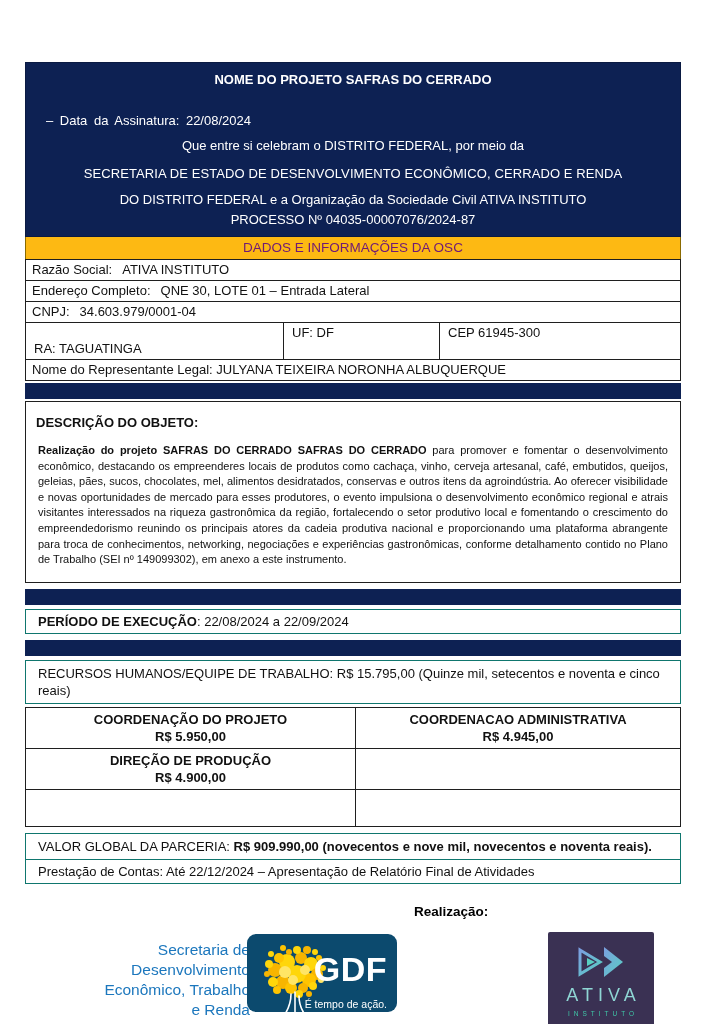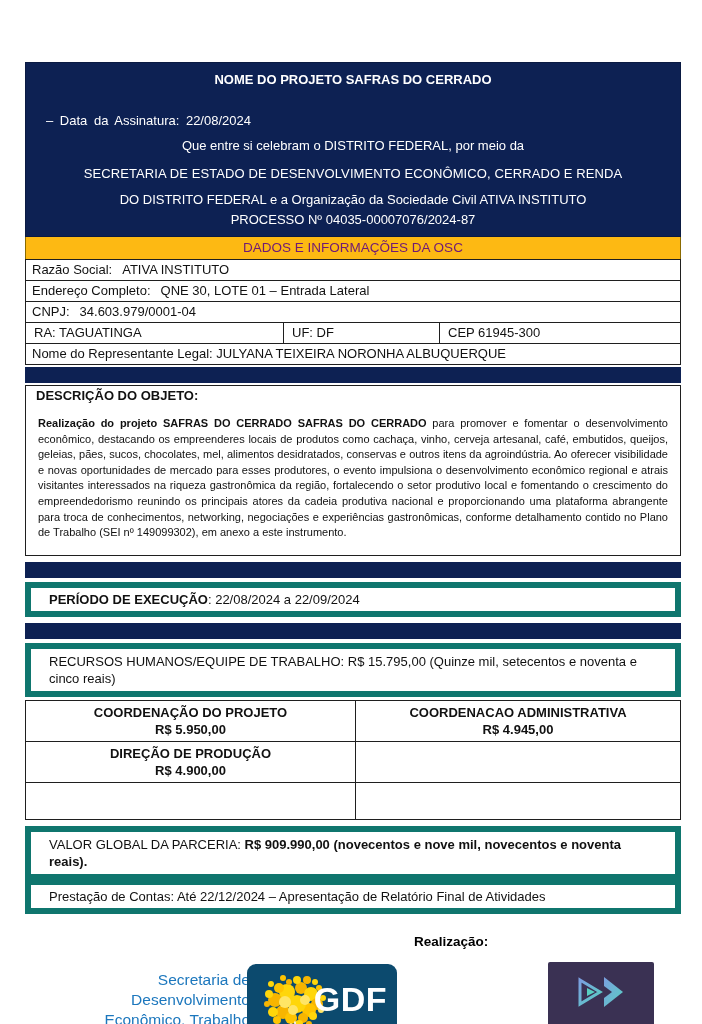--- a/index.html
+++ b/index.html
@@ -21,36 +21,36 @@
 
   
   .gold{background:#fdb913;color:#701a75;text-align:center;font-size:13.5px;
         padding:3px 0 4px;border:1px solid #8a6a00;border-top:none;box-sizing:border-box;}
 
   
   .row{border:1px solid #1f1f1f;margin-top:-1px;padding:2px 6px;font-size:13px;
        box-sizing:border-box;background:#fff;min-height:21px;line-height:16px;}
   .row3{display:flex;padding:0;}
   .row3 .c{padding:2px 8px;box-sizing:border-box;}
-  .row3 .c1{width:257px;}
+  .row3 .c1{width:257px;margin-top:16px;}
   .row3 .c2{width:156px;border-left:1px solid #1f1f1f;}
   .row3 .c3{flex:1;border-left:1px solid #1f1f1f;}
   .lbl-gap{display:inline-block;width:10px;}
 
   
   .navy-div{background:#0d2153;height:16px;margin-top:2px;}
 
   
-  .descbox{border:1px solid #1f1f1f;margin-top:2px;padding:2px 10px 12px;box-sizing:border-box;}
+  .descbox{border:1px solid #1f1f1f;margin-top:2px;padding:13px 10px 12px;box-sizing:border-box;}
   .descbox .dt{font-weight:bold;font-size:13px;margin-bottom:13px;}
   .descbox p{margin:2px;font-size:11px;line-height:15.6px;text-align:justify;}
   .b{font-weight:bold;}
 
   
-  .line-row{border:6px solid #0f766e;margin-top:4px;padding:4px 18px;font-size:13px;box-sizing:border-box;}
+  .line-row{border:1px solid #0f766e;margin-top:4px;padding:4px 12px;font-size:13px;box-sizing:border-box;}
 
   
   table.eq{border-collapse:collapse;width:100%;margin-top:3px;table-layout:fixed;}
   table.eq td{border:1px solid #1f1f1f;text-align:center;font-weight:bold;font-size:13px;
               padding:3px 4px;vertical-align:top;line-height:17px;}
   table.eq td.empty{height:30px;}
   table.eq col.l{width:330px;}
 
   
   .footer{position:relative;height:160px;margin-top:8px;}
@@ -59,21 +59,21 @@
               color:#1c77bd;font-weight:normal;font-size:15.5px;line-height:20px;}
   .gdf{position:absolute;left:222px;top:42px;width:150px;height:78px;background:#0c4a6e;
        border-radius:9px;overflow:hidden;}
   .gdf .mark{position:absolute;left:4px;top:4px;}
   .gdf .acr{position:absolute;right:10px;top:16px;color:#fff;font-weight:bold;font-size:34px;letter-spacing:.5px;}
   .gdf .tag{position:absolute;right:10px;top:64px;color:#fff;font-size:10.5px;}
   .gdf .base{position:absolute;left:10px;right:10px;top:80px;height:2px;background:#fff;}
   .ativa{position:absolute;left:523px;top:40px;width:106px;height:110px;background:#3a3153;
          border-radius:2px;text-align:center;overflow:hidden;}
   .ativa .mark{margin-top:13px;}
-  .ativa .name{color:#8fd6d4;font-size:18px;letter-spacing:5px;font-weight:400;margin-top:14px;text-indent:5px;}
+  .ativa .name{color:#8fd6d4;font-size:18px;letter-spacing:5px;font-weight:400;margin-top:2px;text-indent:5px;}
   .ativa .sub{color:#3fc9a8;font-size:6.5px;letter-spacing:4px;margin-top:4px;text-indent:4px;}
 </style>
 </head>
 <body>
 
 <div class="doc">
 
   <div class="hdr">
     <div class="t1">NOME DO PROJETO SAFRAS DO CERRADO</div>
     <div class="t2">

